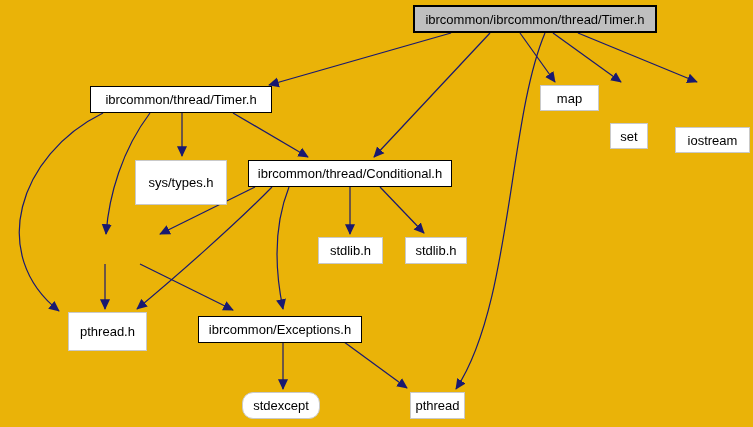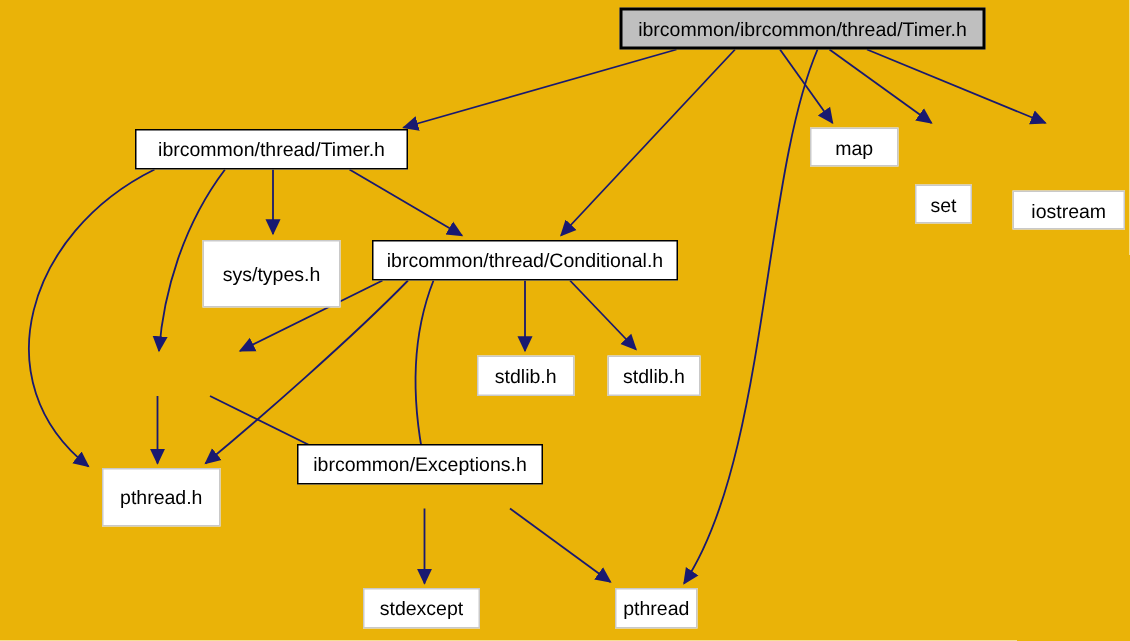--- a/index.html
+++ b/index.html
@@ -90,19 +90,19 @@
 
   <div class="node internal" style="left:248px; top:160px; width:204px; height:27px;">ibrcommon/thread/Conditional.h</div>
 
 
   <div class="node" style="left:318px; top:237px; width:65px; height:27px;">stdlib.h</div>
 
   <div class="node" style="left:405px; top:237px; width:62px; height:27px;">stdlib.h</div>
 
   <div class="node" style="left:68px; top:312px; width:79px; height:39px;">pthread.h</div>
 
-  <div class="node internal" style="left:198px; top:296px; width:164px; height:27px;">ibrcommon/Exceptions.h</div>
+  <div class="node internal" style="left:198px; top:316px; width:164px; height:27px;">ibrcommon/Exceptions.h</div>
 
-  <div class="node" style="left:242px; top:392px; width:78px; height:27px;">stdexcept</div>
+  <div class="node" style="left:242px; top:392px; width:78px; height:27px;border-radius:11px;">stdexcept</div>
 
   <div class="node" style="left:410px; top:392px; width:55px; height:27px;">pthread</div>
 
 </div>
 
 </body></html>

